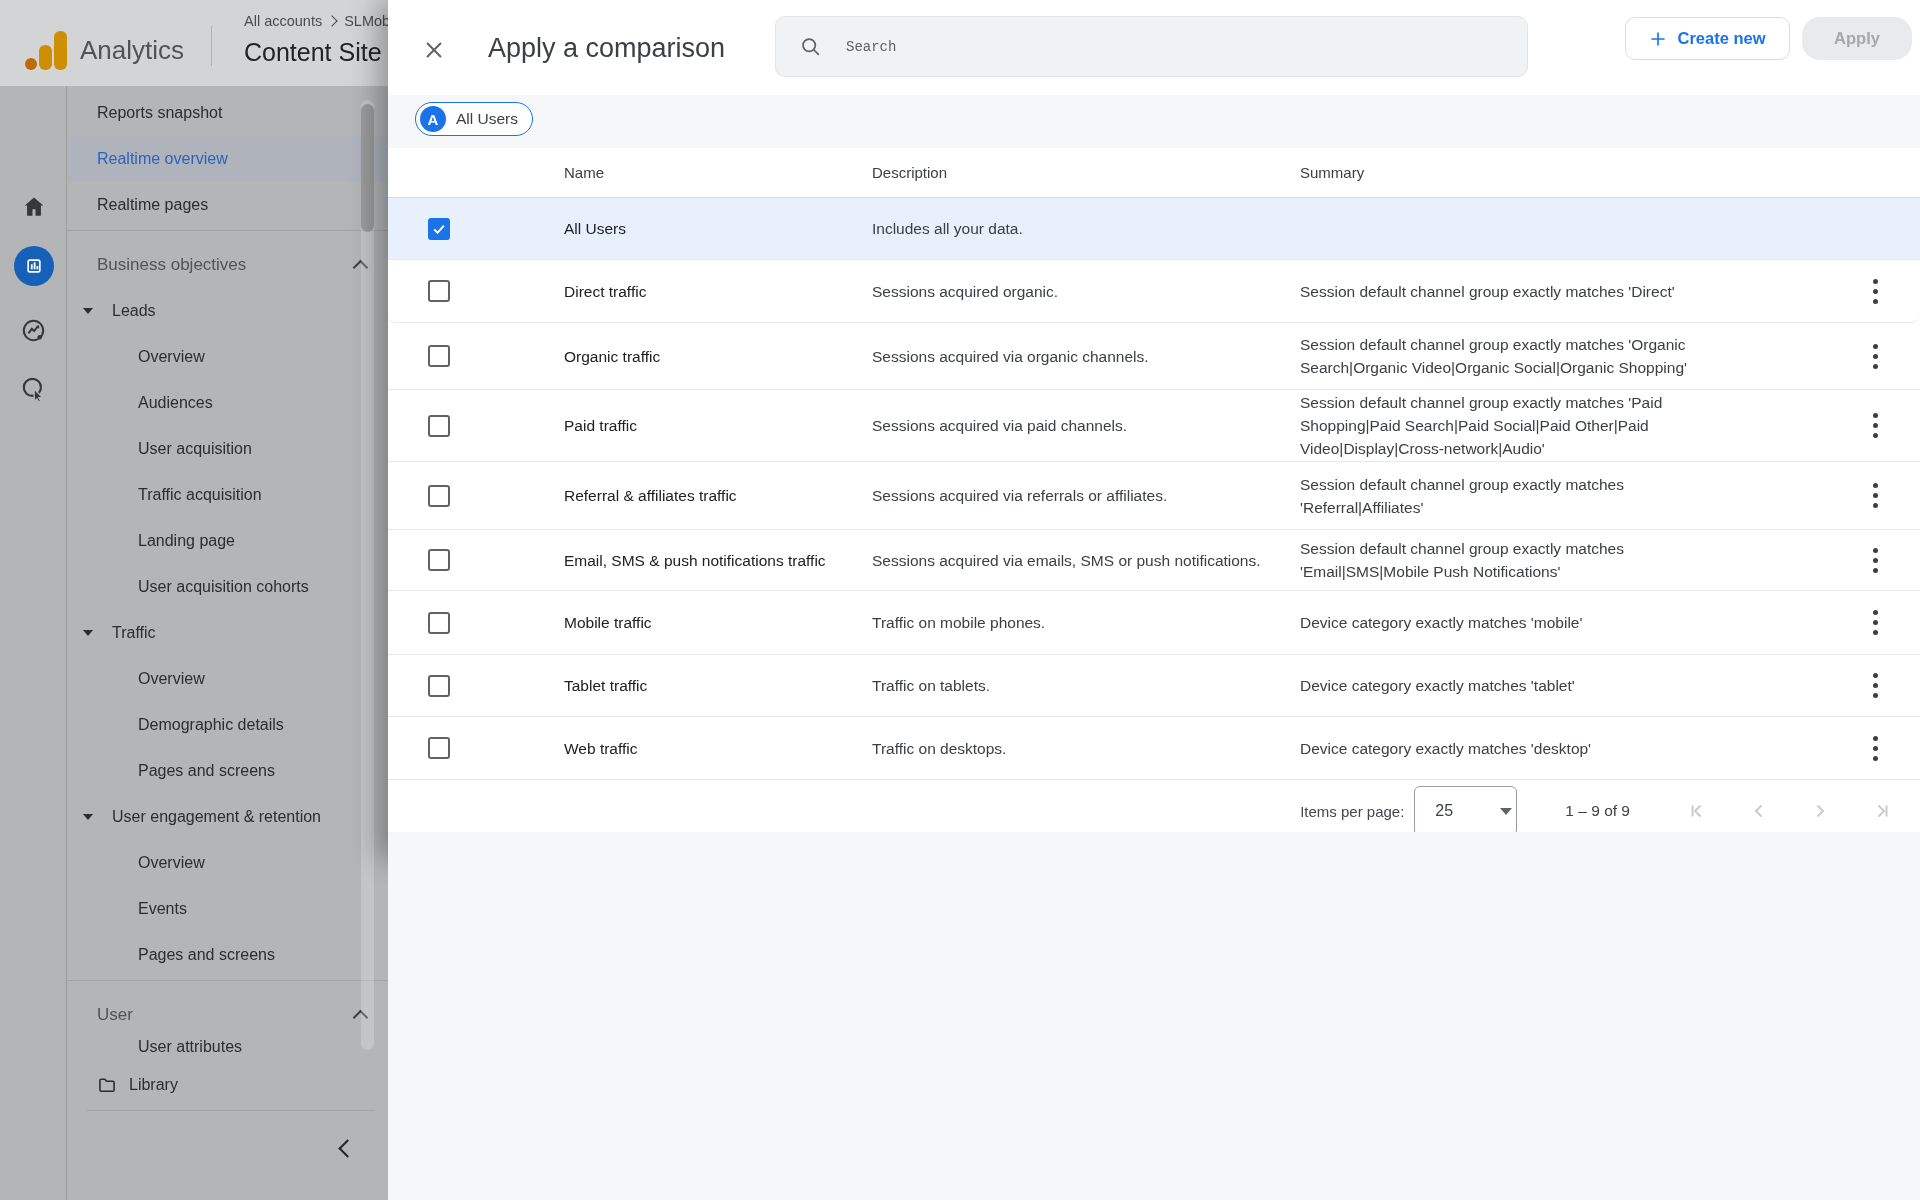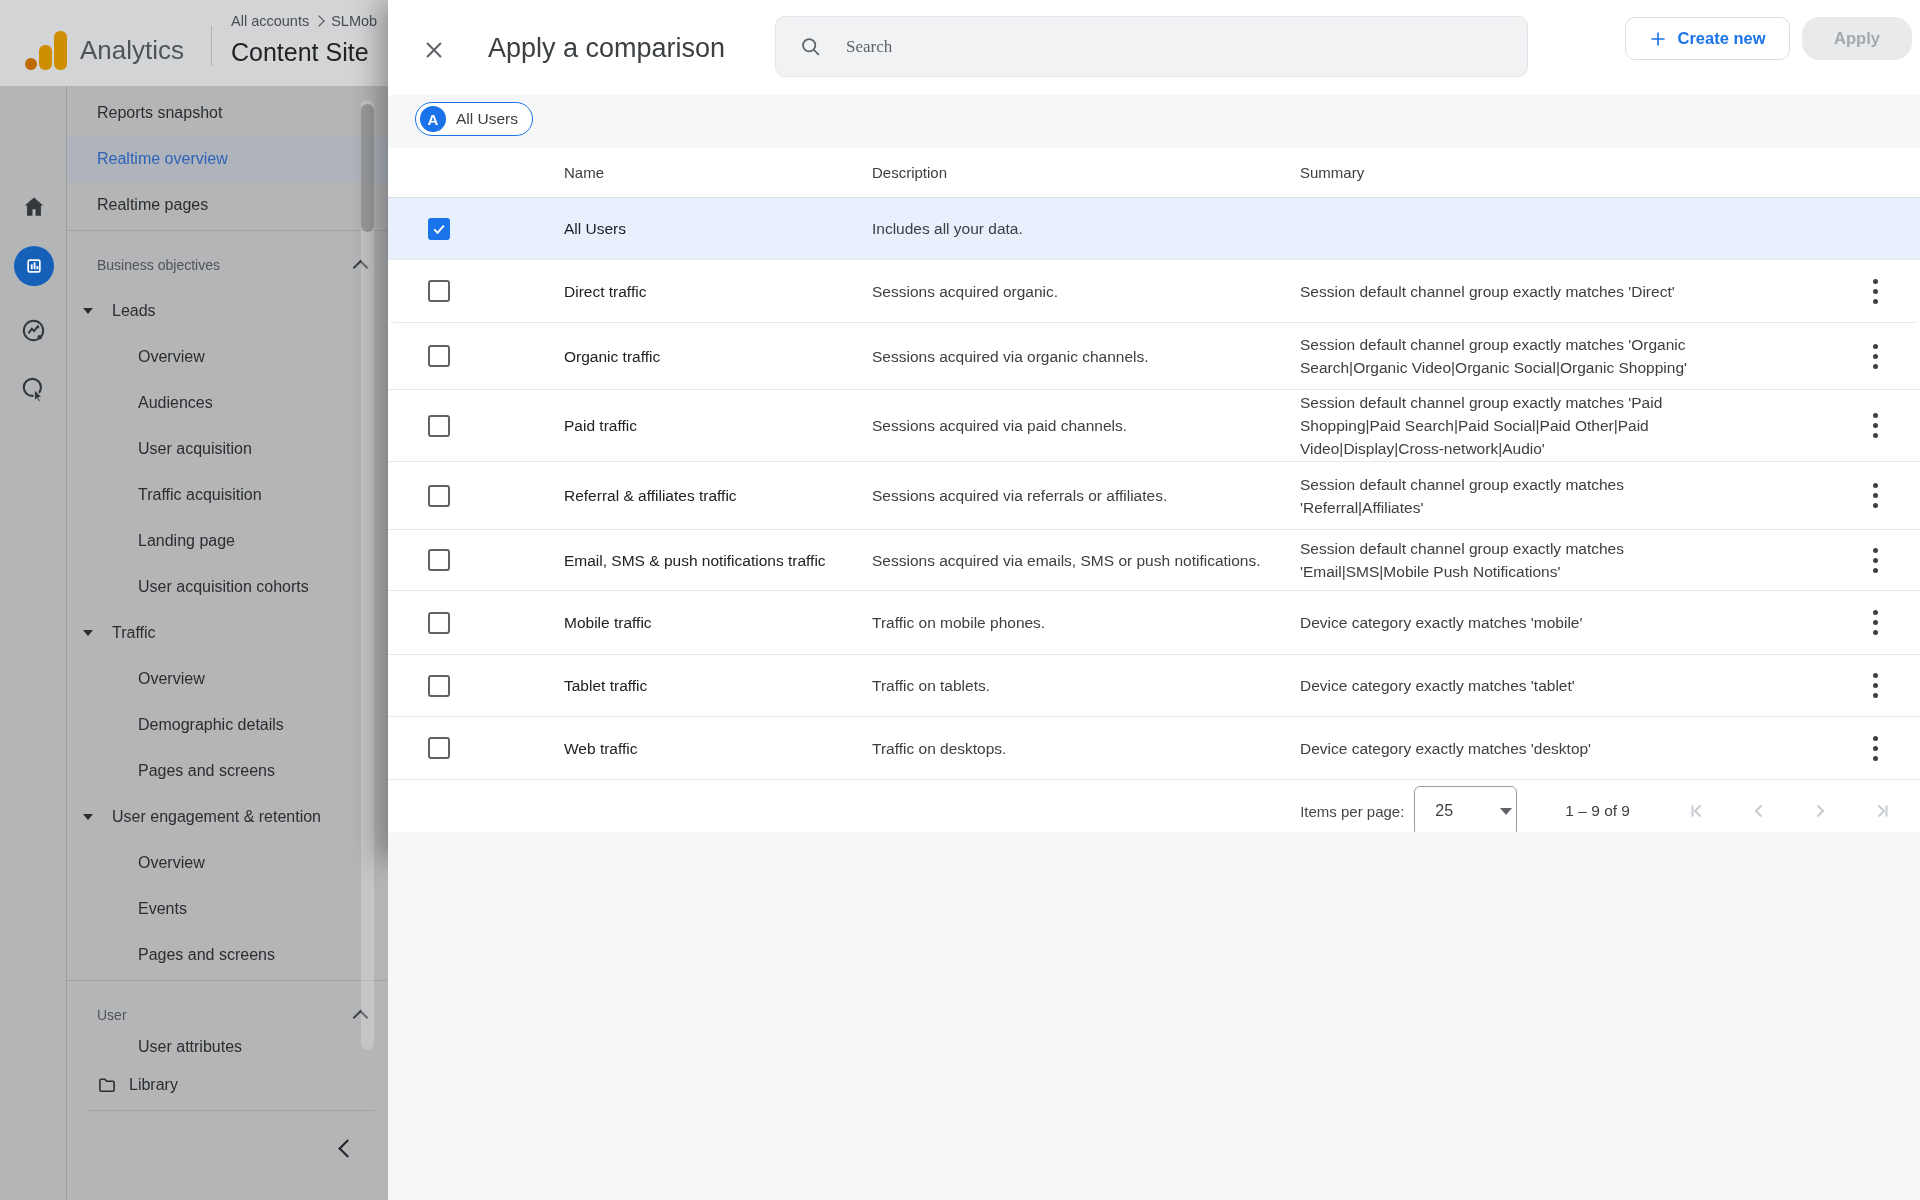--- a/index.html
+++ b/index.html
@@ -7,55 +7,55 @@
   #stage{position:relative;width:1920px;height:1200px;}
 
   
   .topbar{position:absolute;left:0;top:0;width:388px;height:86px;background:#d3d4d6;}
   .ga-logo{position:absolute;left:25px;top:31px;width:44px;height:40px;}
   .ga-logo .bar-tall{position:absolute;left:29px;top:0;width:13px;height:39px;background:#cf8f04;border-radius:6px;}
   .ga-logo .bar-mid{position:absolute;left:14px;top:14px;width:13px;height:25px;background:#cf8f04;border-radius:6px;}
   .ga-logo .dot{position:absolute;left:0;top:27px;width:12px;height:12px;background:#bd6a00;border-radius:50%;}
   .product-name{position:absolute;left:80px;top:35px;font-size:26px;color:#505358;}
   .topbar-divider{position:absolute;left:211px;top:26px;width:1px;height:40px;background:rgba(0,0,0,0.16);}
-  .crumbs{position:absolute;left:227px;top:0;width:156px;height:86px;overflow:hidden;}
+  .crumbs{position:absolute;left:240px;top:0;width:156px;height:86px;overflow:hidden;}
   .crumb-line1{position:absolute;left:4px;top:13px;width:400px;font-size:14.5px;color:#4a4d51;display:flex;align-items:center;white-space:nowrap;}
   .crumb-chev{display:inline-block;width:7px;height:7px;border-top:1.5px solid #4a4d51;border-right:1.5px solid #4a4d51;transform:rotate(45deg);margin:0 8px 0 6px;}
   .crumb-line2{position:absolute;left:4px;top:38px;width:400px;font-size:25px;color:#212325;white-space:nowrap;}
 
   .rail{position:absolute;left:0;top:86px;width:67px;height:1114px;background:#b4b5b7;border-right:1px solid rgba(0,0,0,0.13);box-sizing:border-box;}
   .rail-icon{position:absolute;left:0;width:67px;display:flex;justify-content:center;color:#35383b;}
   .reports-circle{position:absolute;left:14px;top:160px;width:40px;height:40px;border-radius:50%;background:#1560b8;display:flex;align-items:center;justify-content:center;}
 
   .sidenav{position:absolute;left:67px;top:86px;width:321px;height:1114px;background:#b4b5b7;box-sizing:border-box;padding-top:4px;}
   .nav-row{display:flex;align-items:center;height:46px;padding-left:30px;font-size:16px;color:#2b2d2f;box-sizing:border-box;cursor:pointer;}
   .nav-selected{background:#aeb3bc;color:#2e63b8;}
   .nav-parent{padding-left:16px;}
   .nav-sub{padding-left:71px;}
-  .nav-header{color:#515458;font-size:14px;padding-right:22px;justify-content:space-between;text-align:right;}
+  .nav-header{color:#515458;font-size:17px;padding-right:22px;justify-content:space-between;text-align:right;}
   .nav-caret{width:0;height:0;border-left:5px solid transparent;border-right:5px solid transparent;border-top:6px solid #2b2d2f;margin-right:19px;}
   .nav-chevup{width:9px;height:9px;border-top:2px solid #3b3e42;border-right:2px solid #3b3e42;transform:rotate(-45deg);margin-top:4px;}
   .nav-divider{height:1px;background:#a2a3a5;margin:2px 0 11px 0;}
   .nav-divider.inset{margin-left:20px;margin-right:13px;}
   .nav-clipped{height:14px;overflow:hidden;margin-bottom:10px;}
   .nav-clipped .nav-label{display:block;margin-top:4px;font-size:16px;color:#2b2d2f;}
   .nav-library{margin-top:10px;}
   .folder-icon{margin-right:12px;display:flex;}
   .nav-collapse{display:flex;justify-content:flex-end;align-items:center;height:46px;padding-right:34px;margin-top:14px;}
   .chev-left{width:11px;height:11px;border-left:2.5px solid #232527;border-bottom:2.5px solid #232527;transform:rotate(45deg);}
   .nav-scrolltrack{position:absolute;right:14px;top:14px;width:13px;height:950px;background:rgba(255,255,255,0.22);border-radius:7px;}
   .nav-scrollthumb{position:absolute;right:14px;top:18px;width:13px;height:128px;background:#999a9c;border-radius:7px;}
 
   
   .panel{position:absolute;left:388px;top:0;width:1532px;height:859px;background:#f6f7f8;box-shadow:-10px 0 26px rgba(0,0,0,0.30);}
   .panel-header{position:absolute;left:0;top:0;width:1532px;height:95px;background:#fff;}
   .close-btn{position:absolute;left:30px;top:34px;width:32px;height:32px;display:flex;align-items:center;justify-content:center;cursor:pointer;border:none;background:none;padding:0;}
   .panel-title{position:absolute;left:100px;top:33px;font-size:27px;color:#3c4043;}
   .searchbox{position:absolute;left:387px;top:16px;width:753px;height:61px;background:#f0f2f3;border:1px solid #e2e4e7;border-radius:10px;box-sizing:border-box;display:flex;align-items:center;padding-left:24px;}
-  .searchbox input{border:none;outline:none;background:transparent;font-size:17px;color:#3c4043;margin-left:22px;width:600px;font-family:Liberation Serif, serif;}
+  .searchbox input{border:none;outline:none;background:transparent;font-size:14px;color:#3c4043;margin-left:22px;width:600px;font-family:Liberation Mono, monospace;}
   .searchbox input::placeholder{color:#5f6368;opacity:1;}
   .btn-create{position:absolute;left:1237px;top:17px;width:165px;height:43px;background:#fff;border:1px solid #dadce0;border-radius:10px;display:flex;align-items:center;justify-content:center;gap:10px;cursor:pointer;box-sizing:border-box;}
   .btn-create .lbl{color:#1a73e8;font-size:16.5px;font-weight:bold;}
   .btn-apply{position:absolute;left:1414px;top:17px;width:110px;height:43px;background:#e9eaeb;border:none;border-radius:18px;color:#a5a8ac;font-size:16.5px;font-weight:bold;cursor:default;font-family:"Liberation Sans", sans-serif;}
 
   .chip-band{position:absolute;left:0;top:95px;width:1532px;height:53px;background:#f6f7f8;}
   .chip{position:absolute;left:27px;top:7px;height:34px;border:1.5px solid #1a73e8;background:#fff;border-radius:18px;display:flex;align-items:center;padding:0 14px 0 4px;box-sizing:border-box;cursor:pointer;}
   .chip-avatar{width:26px;height:26px;border-radius:50%;background:#1a73e8;color:#fff;font-size:15px;font-weight:bold;display:flex;align-items:center;justify-content:center;}
   .chip-label{margin-left:10px;font-size:15.5px;color:#3c4043;}
 

